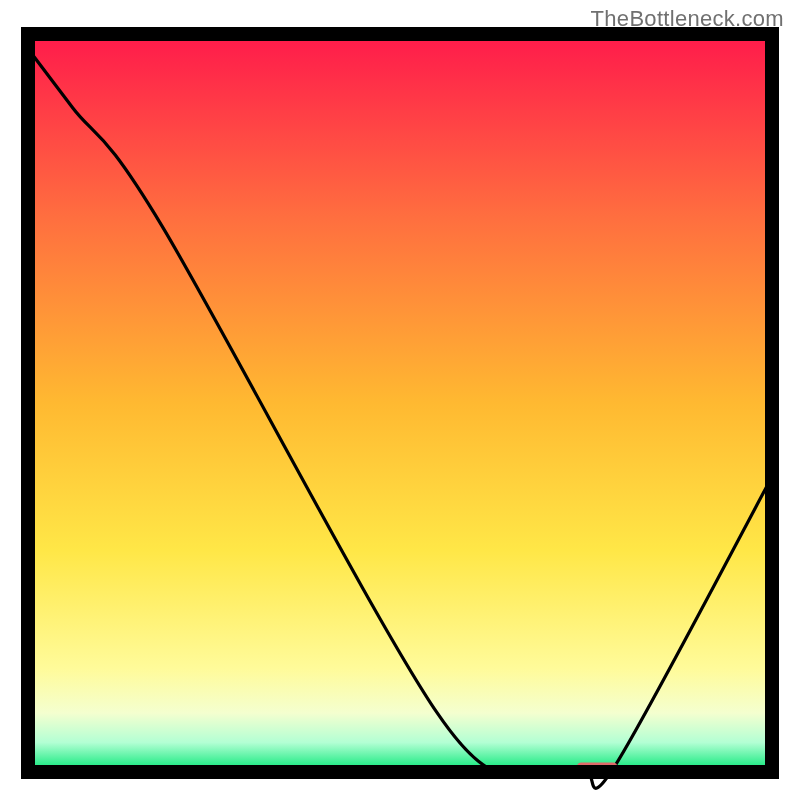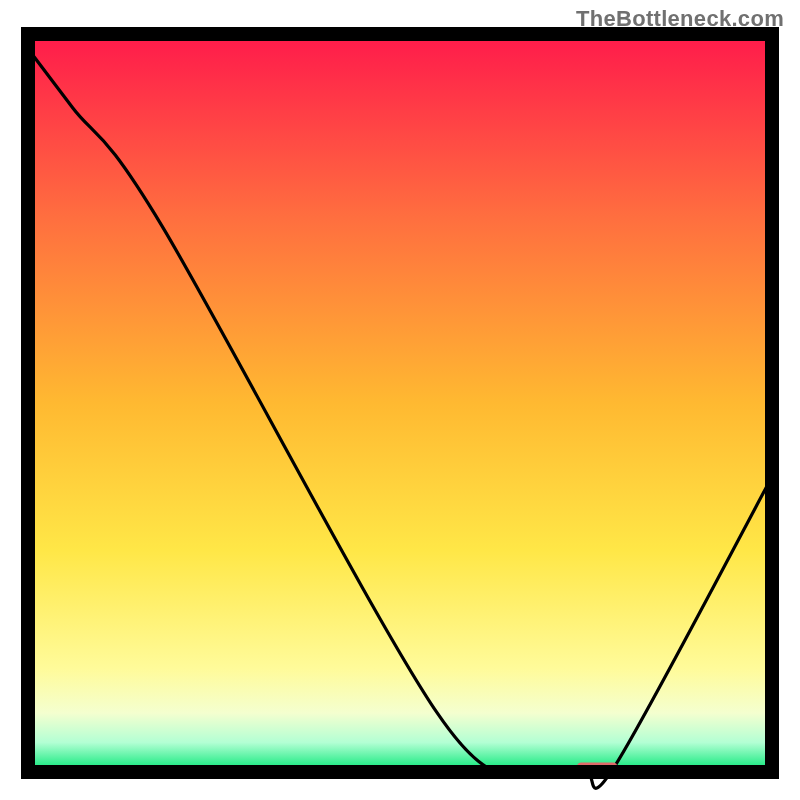--- a/index.html
+++ b/index.html
@@ -12,21 +12,21 @@
     width: 800px;
     height: 800px;
     position: relative;
     background: #fff;
   }
   .credit {
     position: absolute;
     top: 6px;
     right: 16px;
     font-size: 22px;
-    font-weight: 700;
+    font-weight: 400;
     color: #707070;
     letter-spacing: 0.3px;
   }
   svg {
     position: absolute;
     top: 0;
     left: 0;
   }
 </style>
 </head>

